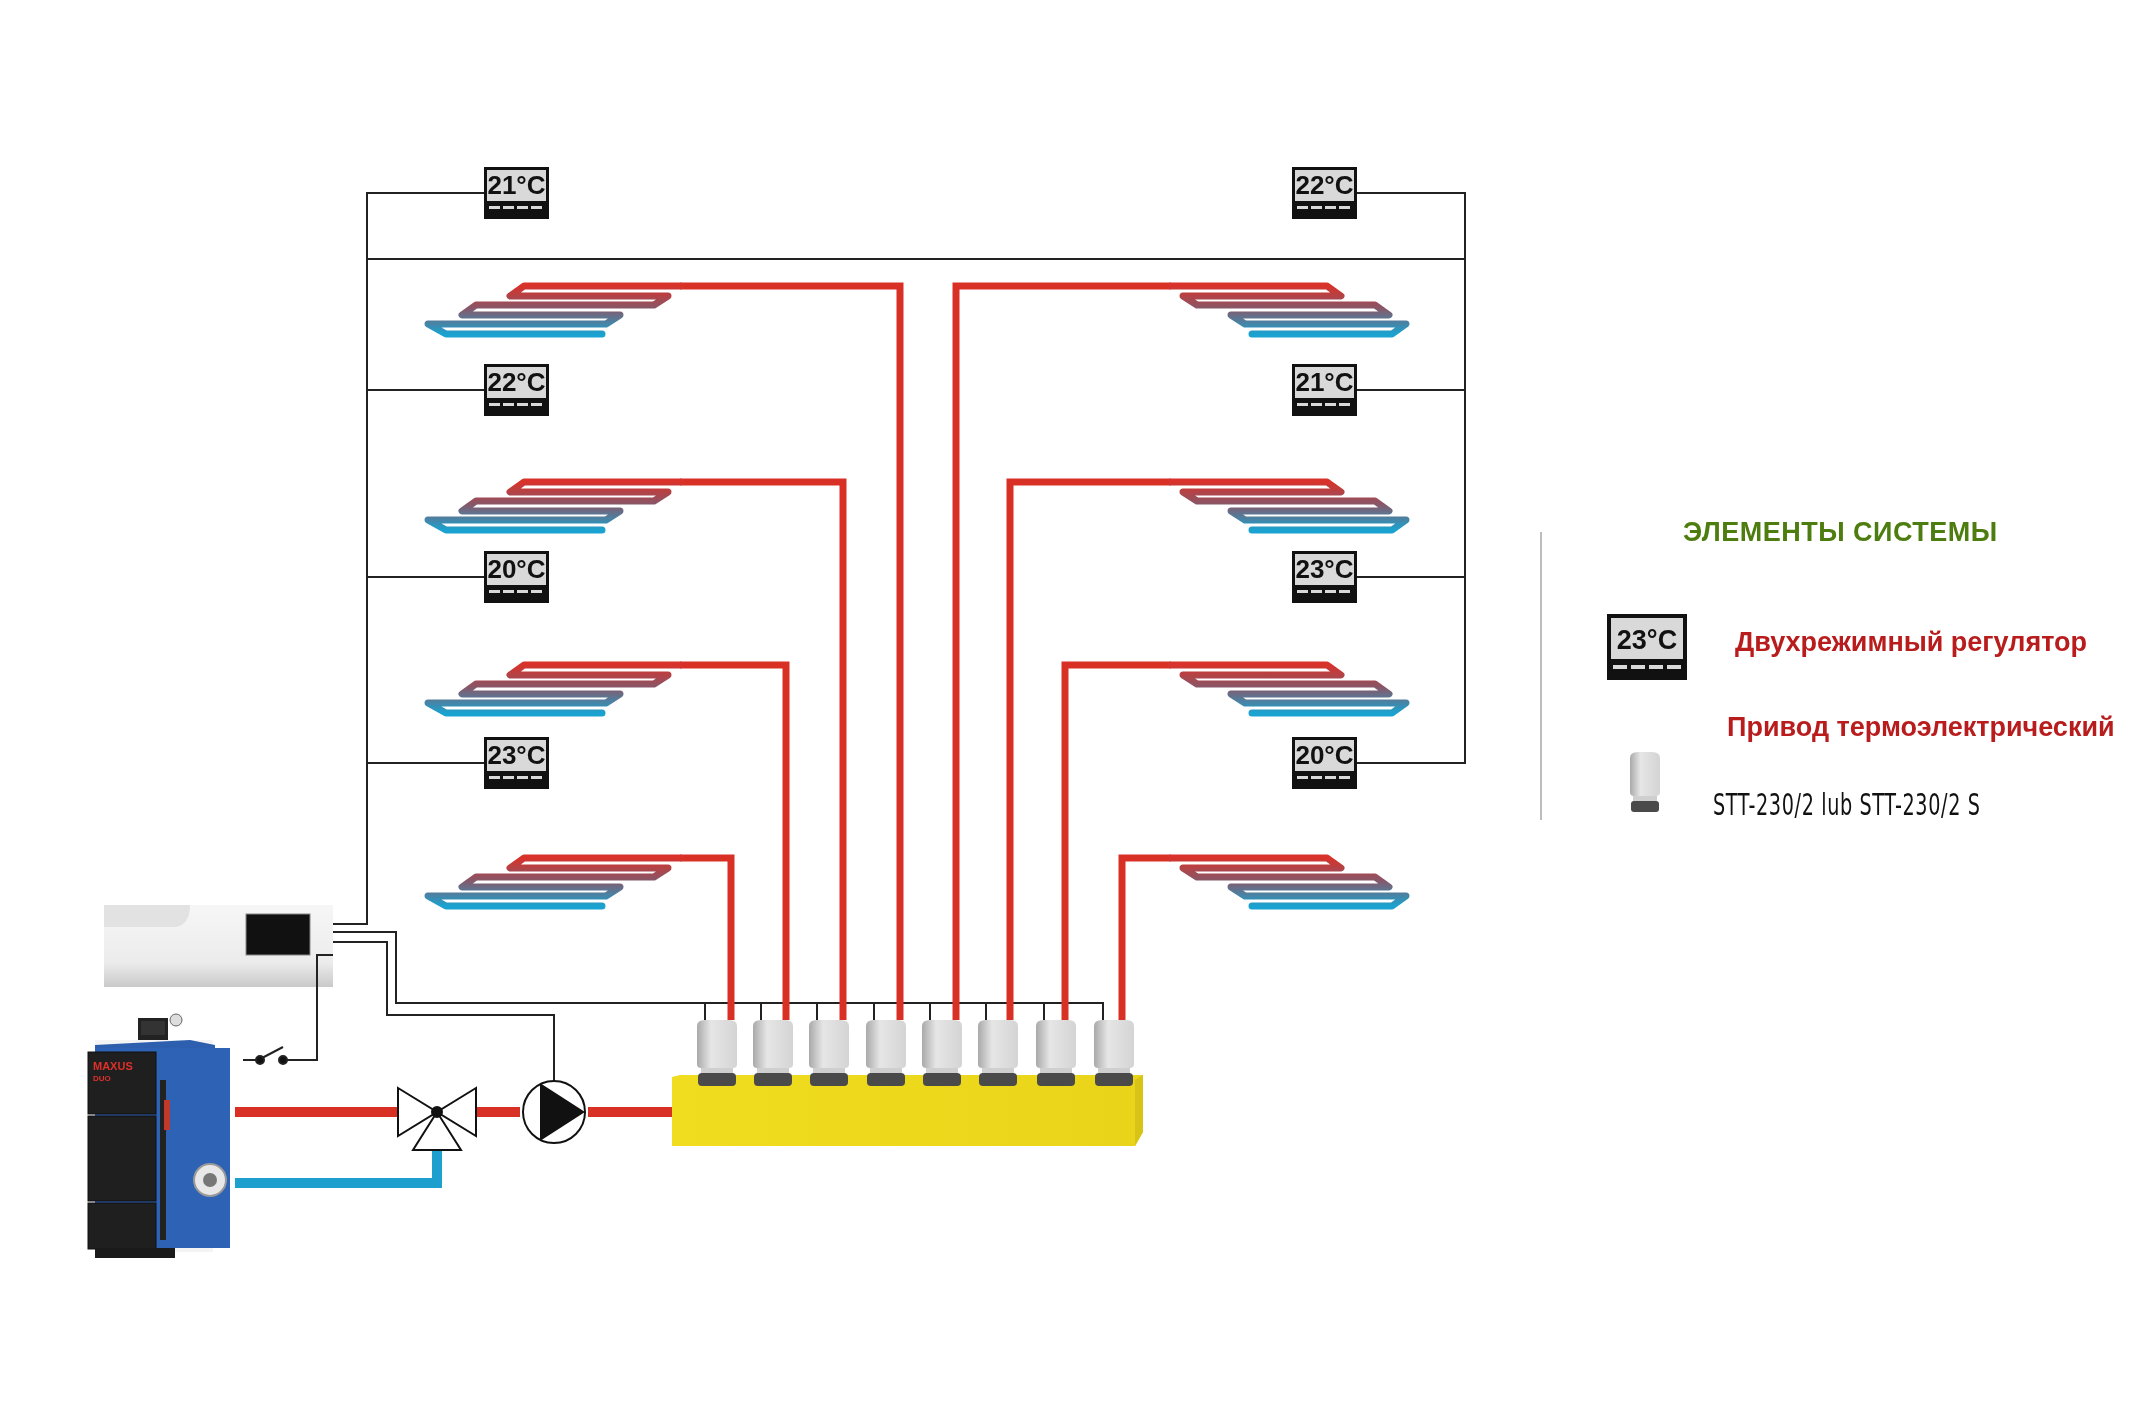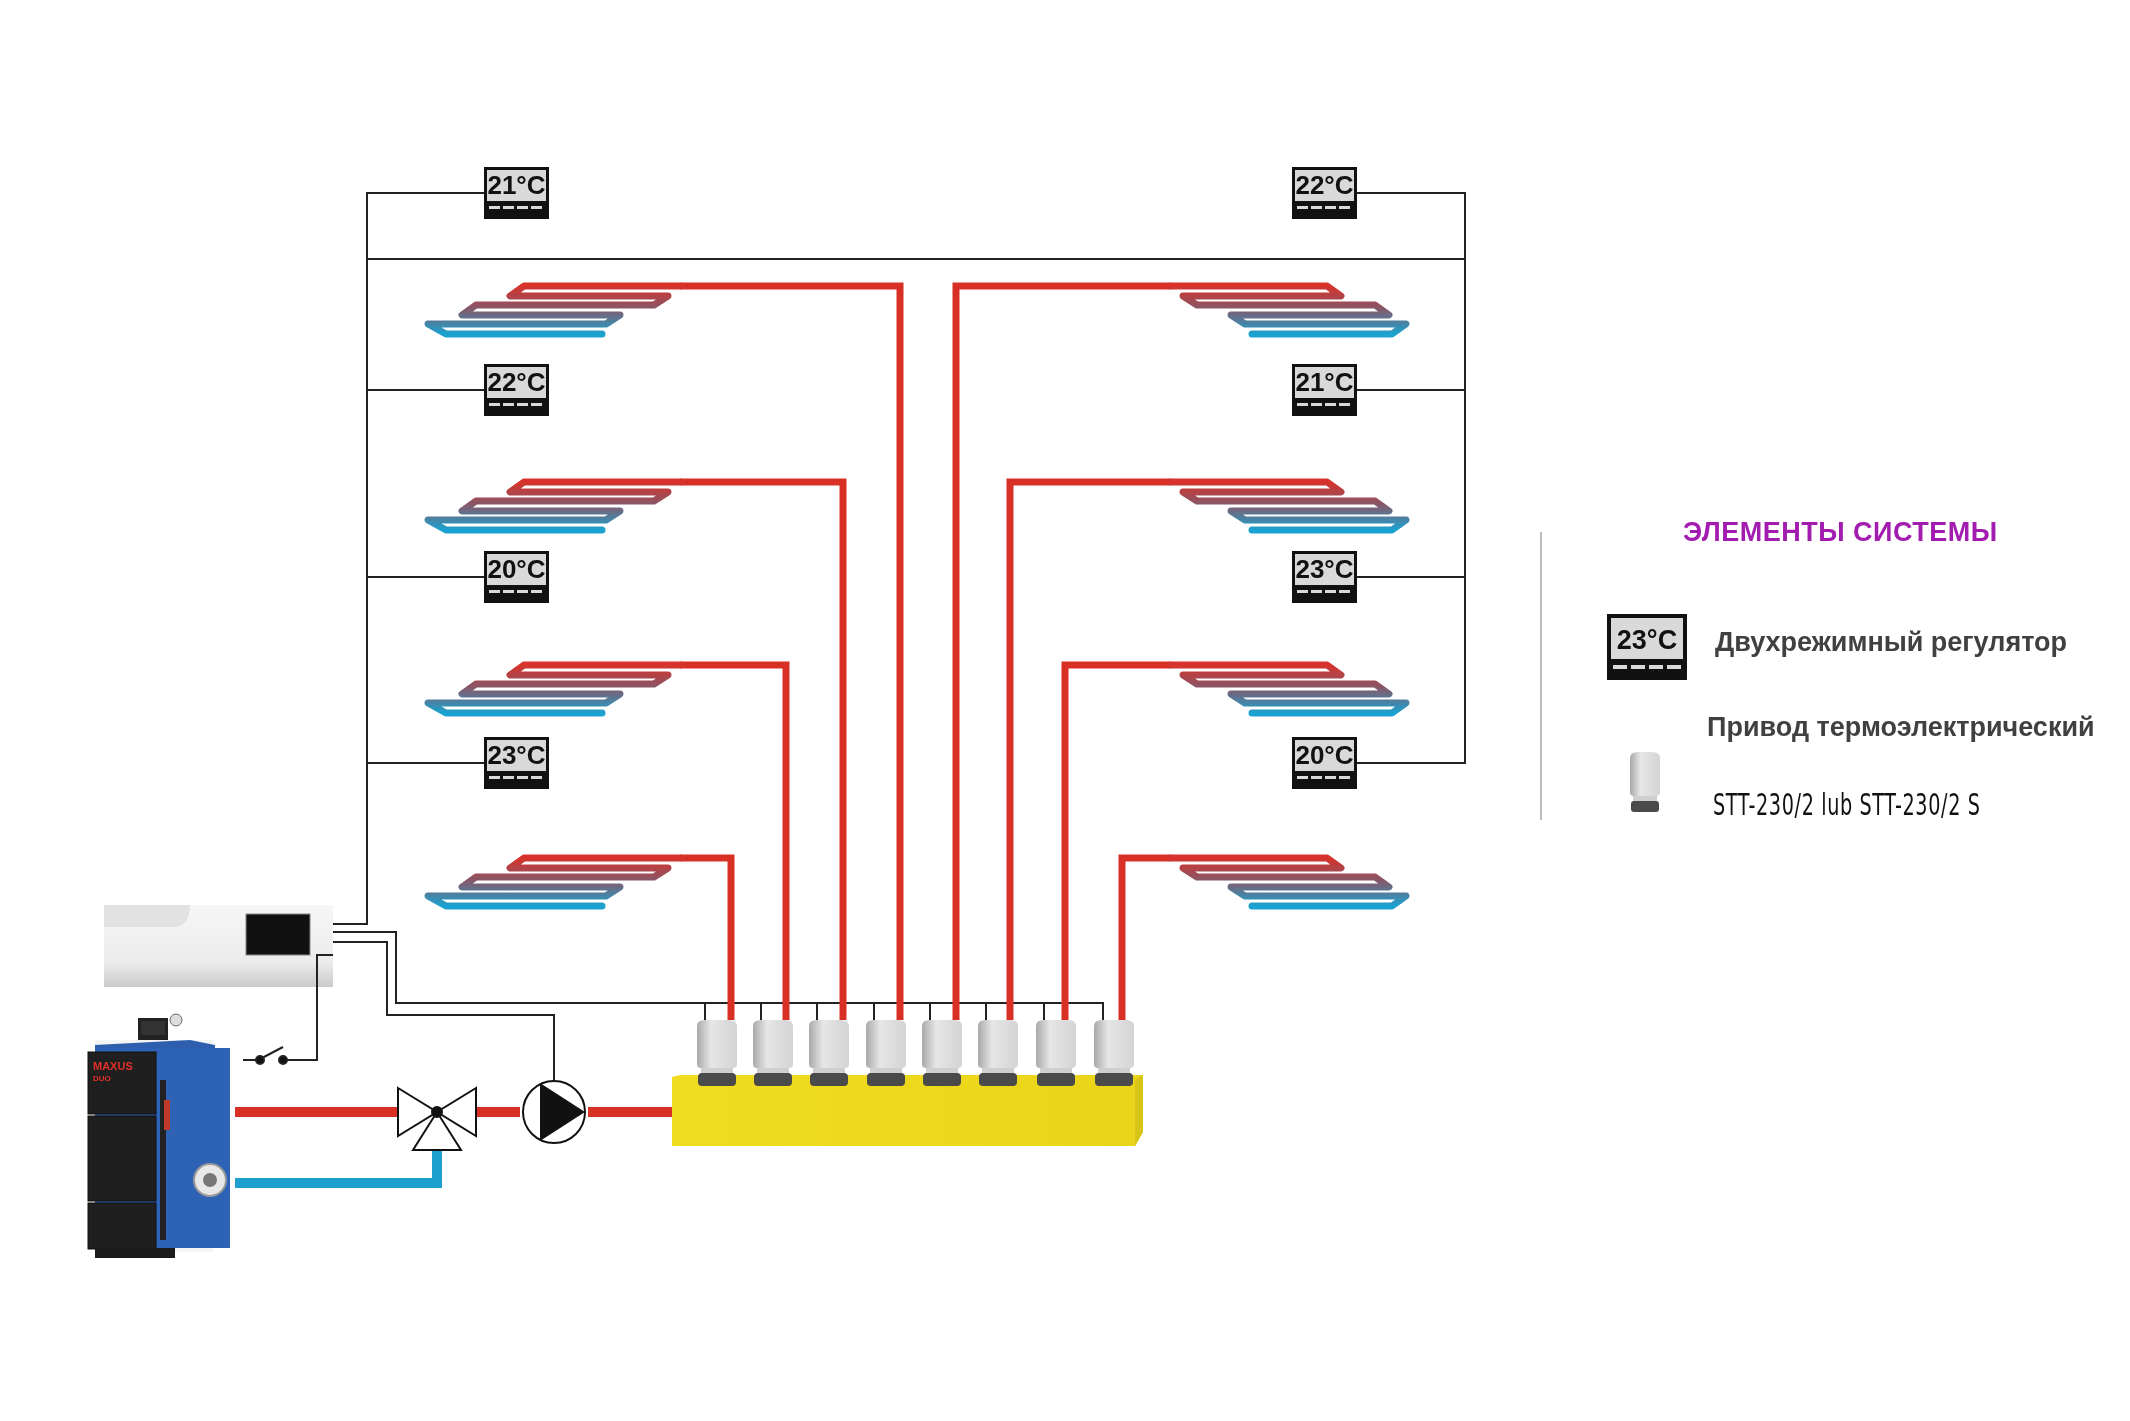--- a/index.html
+++ b/index.html
@@ -1,23 +1,23 @@
 <!DOCTYPE html>
 <html><head>
 <meta charset="utf-8">
 <style>
   html, body { margin: 0; padding: 0; background: #ffffff; }
   body { width: 2130px; height: 1421px; position: relative; overflow: hidden;
          font-family: "Liberation Sans", sans-serif; }
   #diagram { position: absolute; left: 0; top: 0; }
   .thermo-text { font-family: "Liberation Sans", sans-serif; font-weight: 700; font-size: 26px; fill: #111; }
   .legend-title { position: absolute; left: 1683px; top: 517px; font-family: "Liberation Sans", sans-serif;
-                  font-weight: 700; font-size: 27px; color: #a21caf; letter-spacing: 0.5px; }
+                  font-weight: 700; font-size: 27px; color: #4d7c0f; letter-spacing: 0.5px; }
   .legend-label { position: absolute; font-family: "Liberation Sans", sans-serif; font-weight: 700;
-                  font-size: 27px; color: #404040; white-space: nowrap; }
+                  font-size: 27px; color: #b91c1c; white-space: nowrap; margin-left: 20px; }
   .legend-sub { position: absolute; font-family: "DejaVu Sans", sans-serif; font-size: 31px; color: #111;
                 white-space: nowrap; transform: scaleX(0.62); transform-origin: left top; letter-spacing: 1px; }
   .legend-divider { position: absolute; left: 1540px; top: 532px; width: 2px; height: 288px; background: #bdbdbd; }
   .brand-text { font-family: "Liberation Sans", sans-serif; font-size: 11px; fill: #e0302a; font-weight: 700; }
 </style>
 </head>
 <body>
 
 <svg id="diagram" width="2130" height="1421" viewBox="0 0 2130 1421" xmlns="http://www.w3.org/2000/svg">
   <defs>

